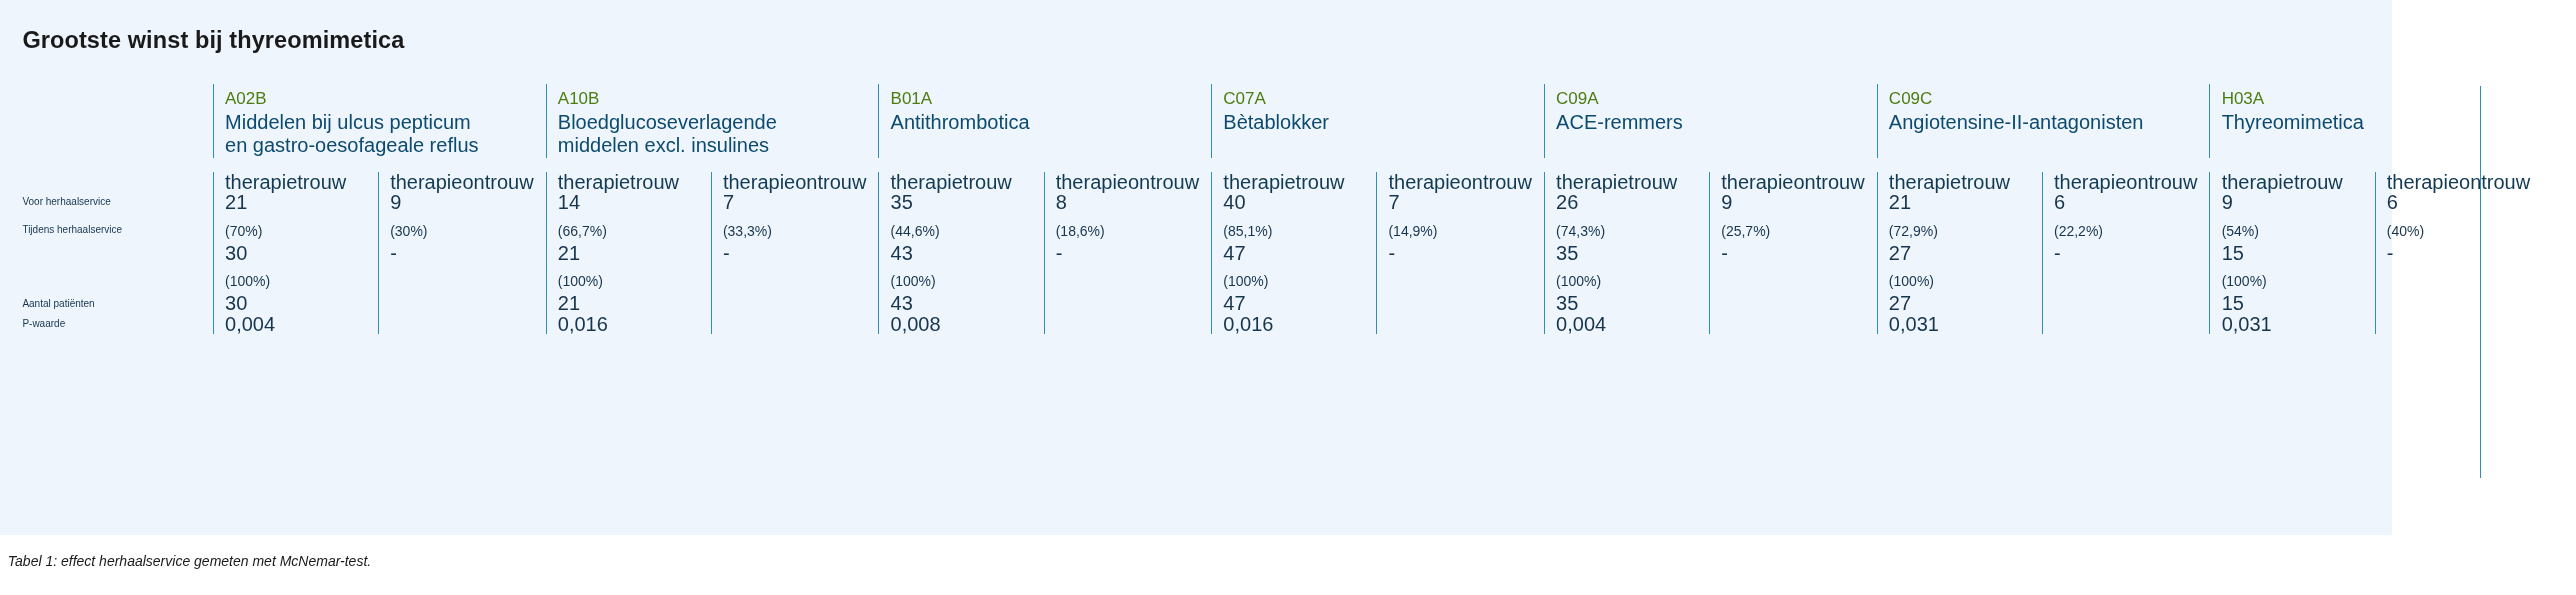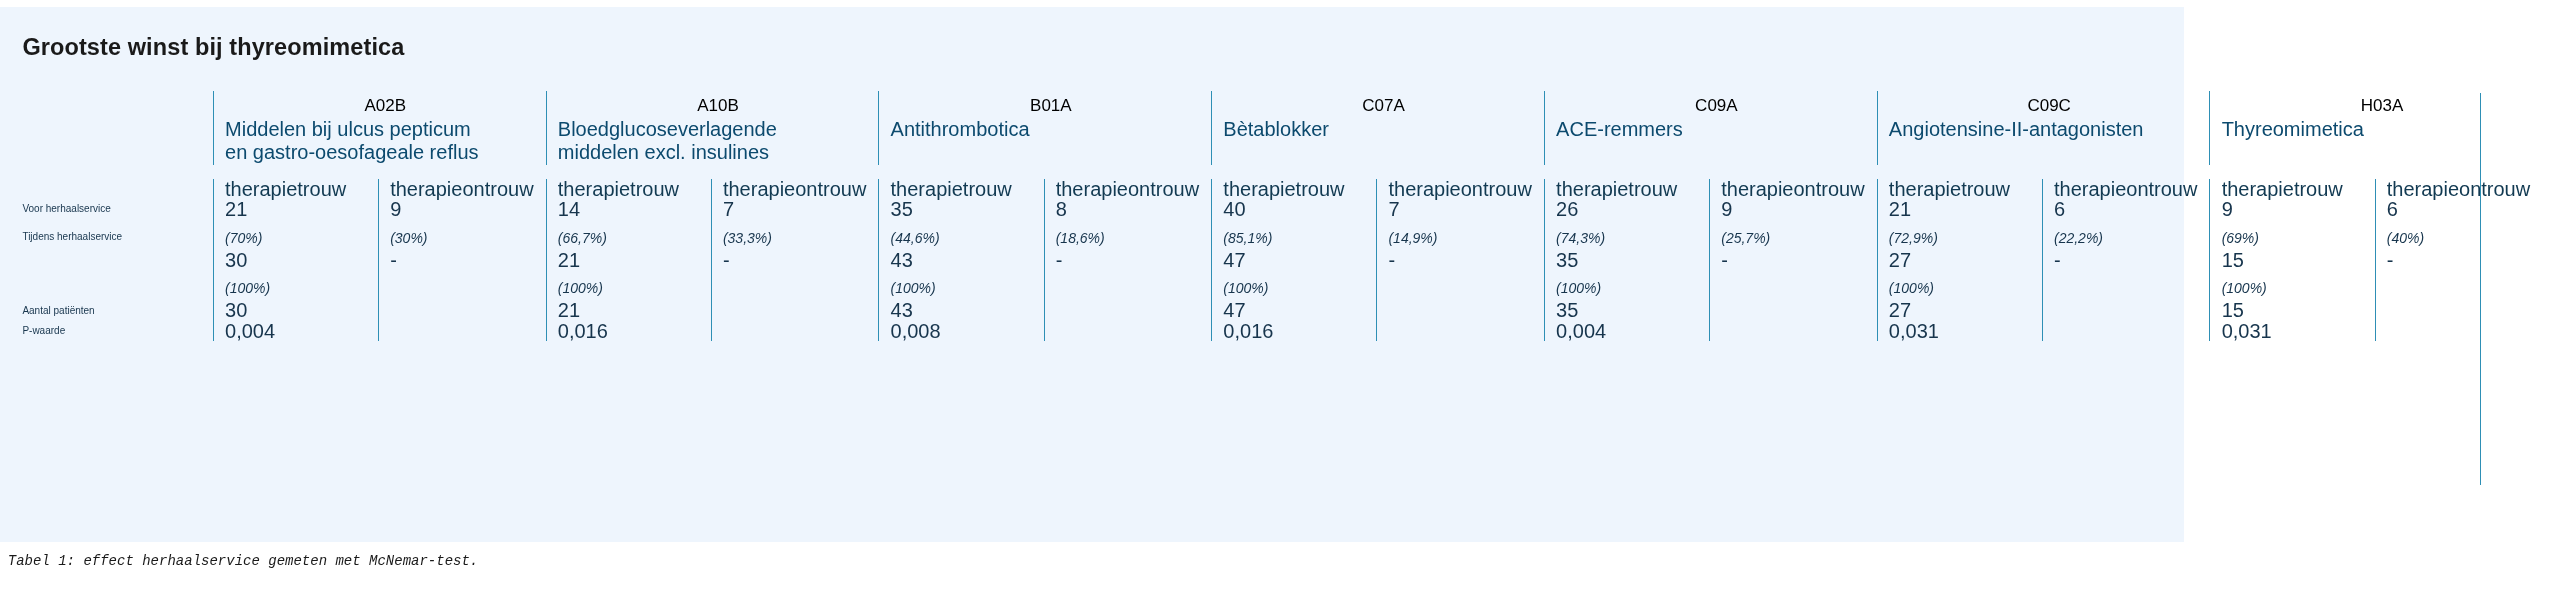--- a/index.html
+++ b/index.html
@@ -12,24 +12,23 @@
     position: relative;
     width: 2576px;
     height: 595px;
     background: #ffffff;
     overflow: hidden;
   }
   .panel {
     position: absolute;
     left: 0;
     top: 0;
-    width: 2184px;
+    width: 2392px;
     height: 535px;
     background: #eef5fd;
-    margin-top: 7px;
   }
   .panel-title {
     position: absolute;
     left: 22.4px;
     top: 27px;
     font-size: 23.5px;
     font-weight: bold;
     color: #1a1a1a;
     letter-spacing: 0.1px;
   }
@@ -53,24 +52,23 @@
   .col-label {
     width: 218px;
   }
   .grp-cell {
     position: relative;
     padding-left: 11.2px !important;
     border-left: 1.1px solid #2e8fb5;
   }
   .grp-code {
     font-size: 17px;
-    color: #000000;
+    color: #4d7c0f;
     line-height: 23.5px;
     padding-top: 3.4px;
-    text-align: center;
   }
   .grp-name {
     font-size: 20px;
     color: #0c4a6e;
     line-height: 23.5px;
     width: 297px;
   }
   .grp-spacer {
     height: 14.6px;
   }
@@ -94,27 +92,26 @@
   .val-main {
     font-size: 20px;
     color: #17354d;
     line-height: 20px;
   }
   .val-pct {
     font-size: 14px;
     color: #17354d;
     line-height: 22.4px;
     padding-top: 7.8px;
-    font-style: italic;
   }
   .caption {
     position: absolute;
     left: 7.8px;
     top: 553px;
-    font-family: Liberation Mono, monospace;
+    font-family: Liberation Sans, sans-serif;
     font-style: italic;
     font-size: 14px;
     color: #1a1a1a;
   }
   .vline {
     position: absolute;
     width: 1.1px;
     background: #2e8fb5;
   }
 </style>
@@ -353,21 +350,21 @@
           <td class="sub-cell">
             <div class="val-pct">(72,9%)</div>
             <div class="val-main">27</div>
           </td>
           <td class="sub-cell">
             <div class="val-pct">(22,2%)</div>
             <div class="val-main">-</div>
           </td>
 
           <td class="sub-cell">
-            <div class="val-pct">(69%)</div>
+            <div class="val-pct">(54%)</div>
             <div class="val-main">15</div>
           </td>
           <td class="sub-cell">
             <div class="val-pct">(40%)</div>
             <div class="val-main">-</div>
           </td>
         </tr>
 
         <tr>
           <td class="row-label" style="padding-top:31px">Aantal patiënten</td>

